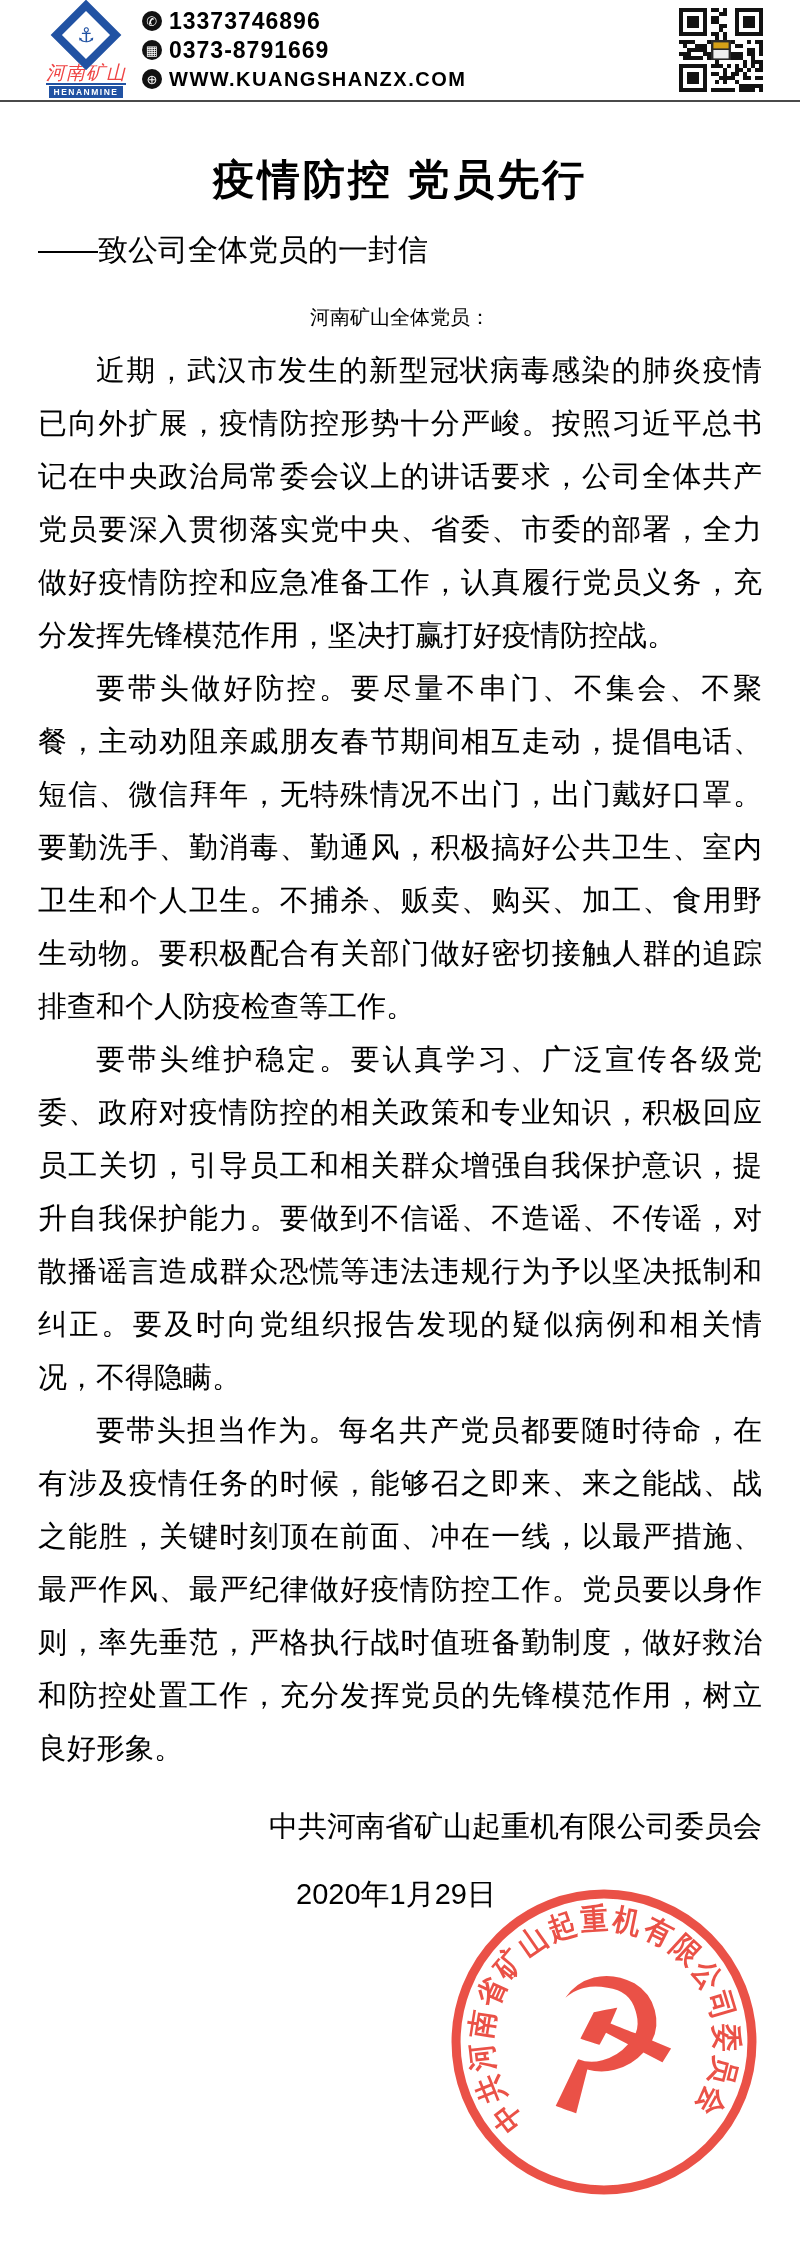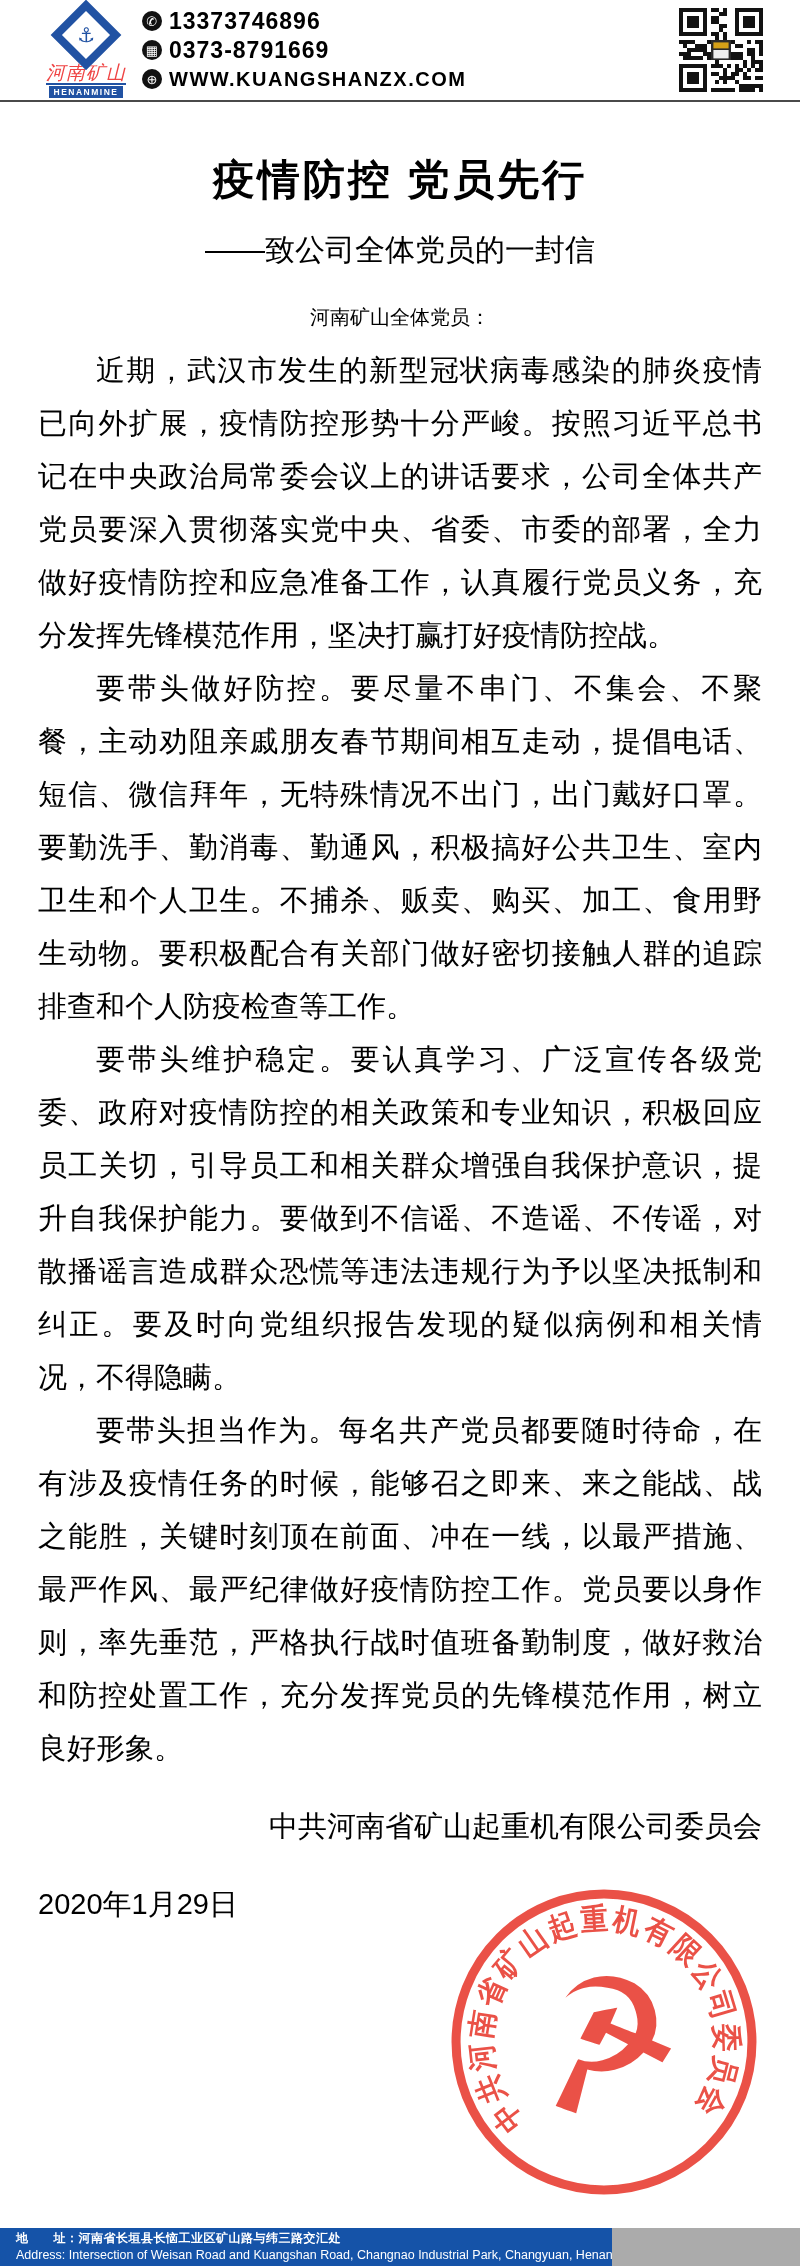--- a/index.html
+++ b/index.html
@@ -20,26 +20,26 @@
   .contact-row{display:flex;align-items:center;height:28px;margin-bottom:1px;}
   .cicon{width:20px;height:20px;border-radius:50%;background:#111;color:#fff;display:flex;
          align-items:center;justify-content:center;font-size:13px;line-height:1;margin-right:7px;flex:0 0 20px;}
   .contact-text{font-weight:bold;font-size:23px;letter-spacing:1px;white-space:nowrap;}
   .contact-text.web{font-size:20px;letter-spacing:1.5px;}
   .qr{position:absolute;right:37px;top:8px;width:84px;height:84px;}
 
   
   .content{padding:0 38px;}
   .title{margin-top:50px;text-align:center;font-size:42px;font-weight:bold;letter-spacing:3px;}
-  .subtitle{margin-top:22px;text-align:center;font-size:30px;}
+  .subtitle{margin-top:22px;text-align:left;font-size:30px;}
   .salutation{margin-top:20px;font-size:20px;line-height:53px;text-align:center;}
   .para{margin:0;font-size:29px;line-height:53px;text-indent:2em;text-align:justify;
         text-justify:inter-ideograph;word-break:break-all;}
   .sig{margin-top:32px;text-align:right;font-size:29px;}
-  .date{margin-top:38px;text-align:left;font-size:29px;padding-right:8px;}
+  .date{margin-top:28px;text-align:center;font-size:29px;padding-right:8px;}
 
   
   .stamp{position:absolute;left:448px;top:1886px;width:312px;height:312px;
          mix-blend-mode:multiply;opacity:.88;pointer-events:none;}
 
   
   .site-footer{position:absolute;left:0;bottom:0;width:800px;height:38px;background:#1553a8;}
   .footer-gray{position:absolute;right:0;top:0;width:188px;height:38px;background:#ababab;}
   .footer-lines{position:relative;padding:2px 0 0 16px;color:#fff;z-index:1;}
   .f-cn{font-size:12px;line-height:17px;font-weight:bold;letter-spacing:.5px;}
@@ -227,21 +227,14 @@
     <svg viewBox="0 0 310 310" width="312" height="312">
       <circle cx="155" cy="155" r="147" fill="none" stroke="#e8392d" stroke-width="9"></circle>
       <path id="sealArc" d="M 75.8 234.2 A 112 112 0 1 1 234.2 234.2" fill="none"></path>
       <text font-size="30" font-weight="bold" fill="#e8392d" letter-spacing="3" font-family="Liberation Sans, DejaVu Sans, sans-serif">
         <textPath href="#sealArc" textLength="512" lengthAdjust="spacingAndGlyphs">中共河南省矿山起重机有限公司委员会</textPath>
       </text>
       <text x="155" y="216" text-anchor="middle" font-size="172" fill="#e8392d" transform="rotate(-15 155 155)" font-family="DejaVu Sans, sans-serif">☭</text>
     </svg>
   </div>
 
-  <div class="site-footer">
-    <div class="footer-gray"></div>
-    <div class="footer-lines">
-      <div class="f-cn"><span>地　　址：</span><span>河南省长垣县长恼工业区矿山路与纬三路交汇处</span></div>
-      <div class="f-en"><span>Address:  </span><span>Intersection of Weisan Road and Kuangshan Road, Changnao Industrial Park, Changyuan, Henan</span></div>
-    </div>
-  </div>
 
 </div>
 
 </body></html>

